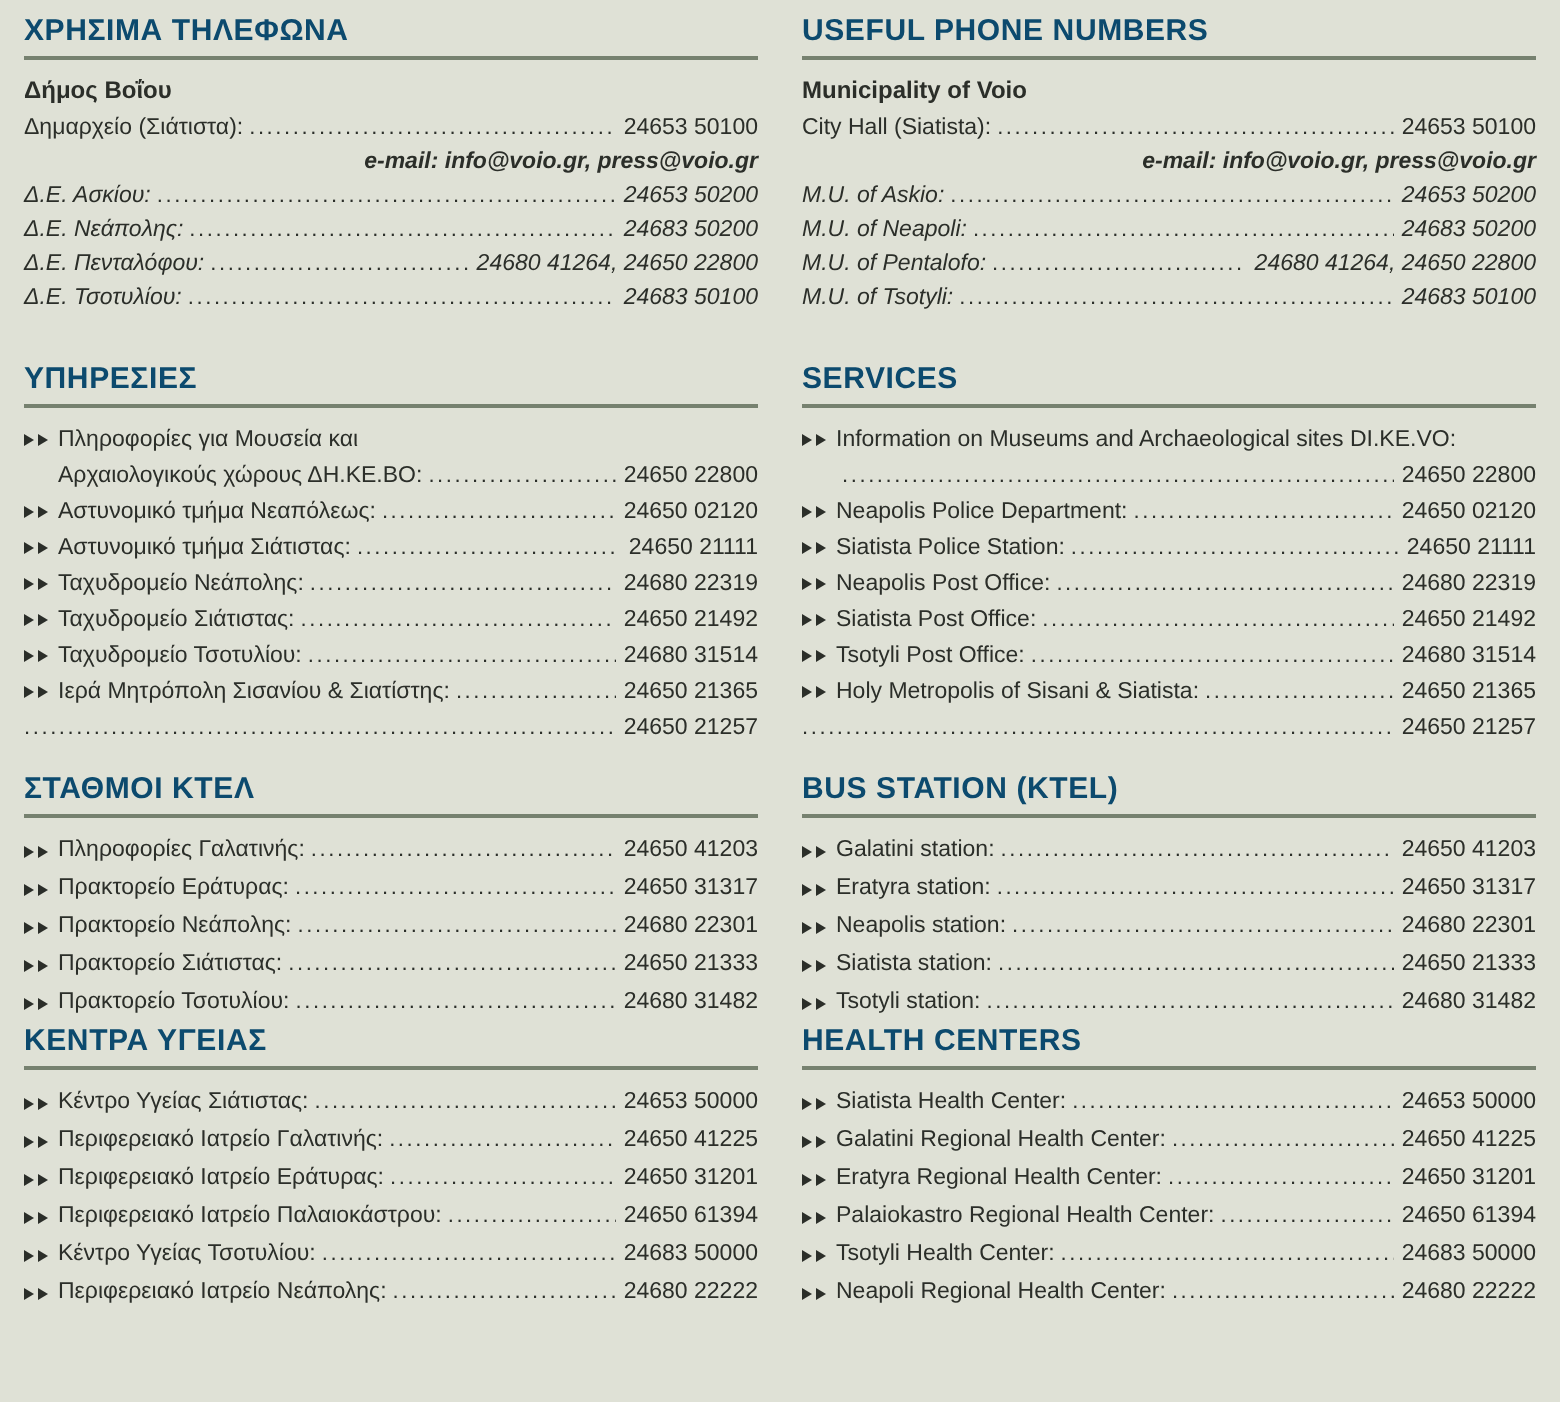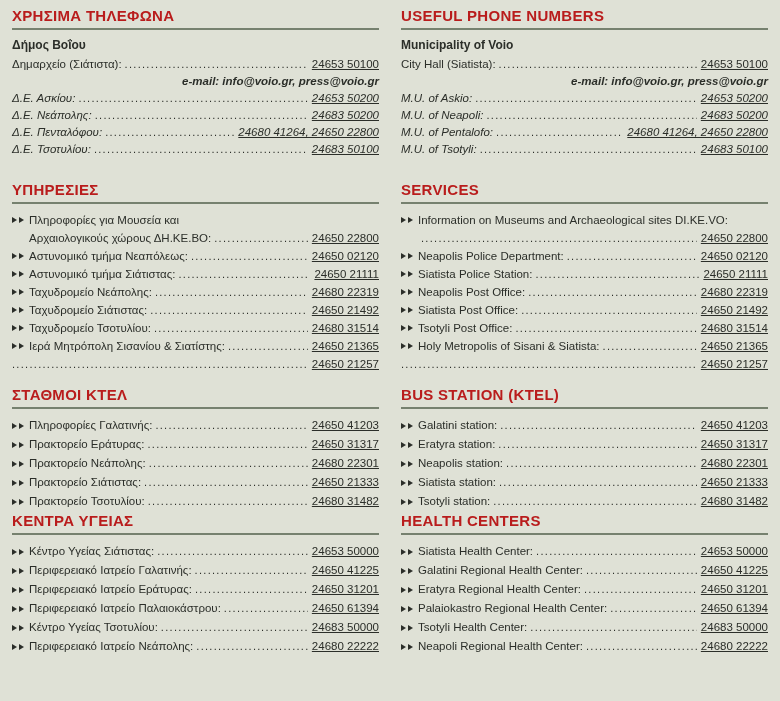--- a/index.html
+++ b/index.html
@@ -10,39 +10,39 @@
     -webkit-font-smoothing:antialiased;
   }
   .page{
     box-sizing:border-box;width:780px;height:701px;
     padding:6px 12px 0 12px;
     display:grid;grid-template-columns:1fr 1fr;column-gap:22px;
   }
   .col{min-width:0;}
   .sec-title{
     margin:0;font-size:15px;line-height:19px;font-weight:700;
-    color:#b91c1c;letter-spacing:.3px;
+    color:#0c4a6e;letter-spacing:.3px;
   }
   .rule{height:2px;background:#76816f;margin:3px 0 7px 0;}
   .org{font-weight:700;font-size:12px;line-height:17px;margin:3px 0 2px 0;}
   .row{display:flex;align-items:baseline;font-size:11.5px;}
   .phones .row{line-height:17px;}
   .services .row{line-height:18px;}
   .ktel .row{line-height:19px;}
   .health .row{line-height:19px;}
   .sec.services{margin-top:22px;}
   .sec.ktel{margin-top:12px;}
   .sec.health{}
   .lbl{flex:0 0 auto;white-space:nowrap;padding-right:3px;}
   .dots{flex:1 1 auto;overflow:hidden;white-space:nowrap;min-width:6px;}
   .dots::after{
     content:"........................................................................................................................................................";
     letter-spacing:1.3px;font-size:11px;color:#2b2e29;font-style:normal;
   }
-  .num{flex:0 0 auto;white-space:nowrap;padding-left:4px;text-decoration:underline;}
+  .num{flex:0 0 auto;white-space:nowrap;padding-left:4px;}
   .bul{flex:0 0 auto;width:17px;display:flex;gap:2px;align-self:center;}
   .tri{width:0;height:0;border-left:5px solid #2b2e29;border-top:3px solid transparent;border-bottom:3px solid transparent;}
   .sp{flex:0 0 auto;width:17px;}
   .note{justify-content:flex-end;font-weight:700;font-style:italic;text-align:right;}
   .it{font-style:italic;}
 </style>
 </head>
 <body>
 
 <div class="page">

